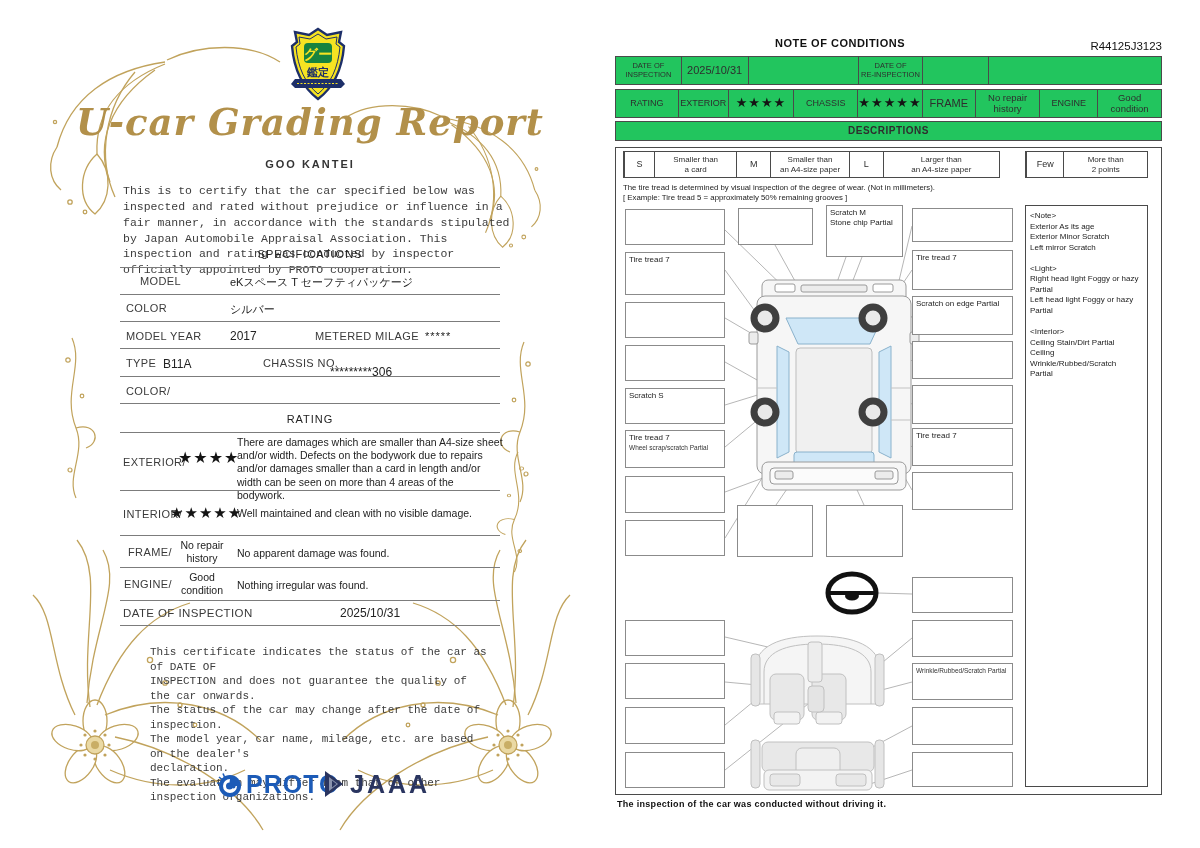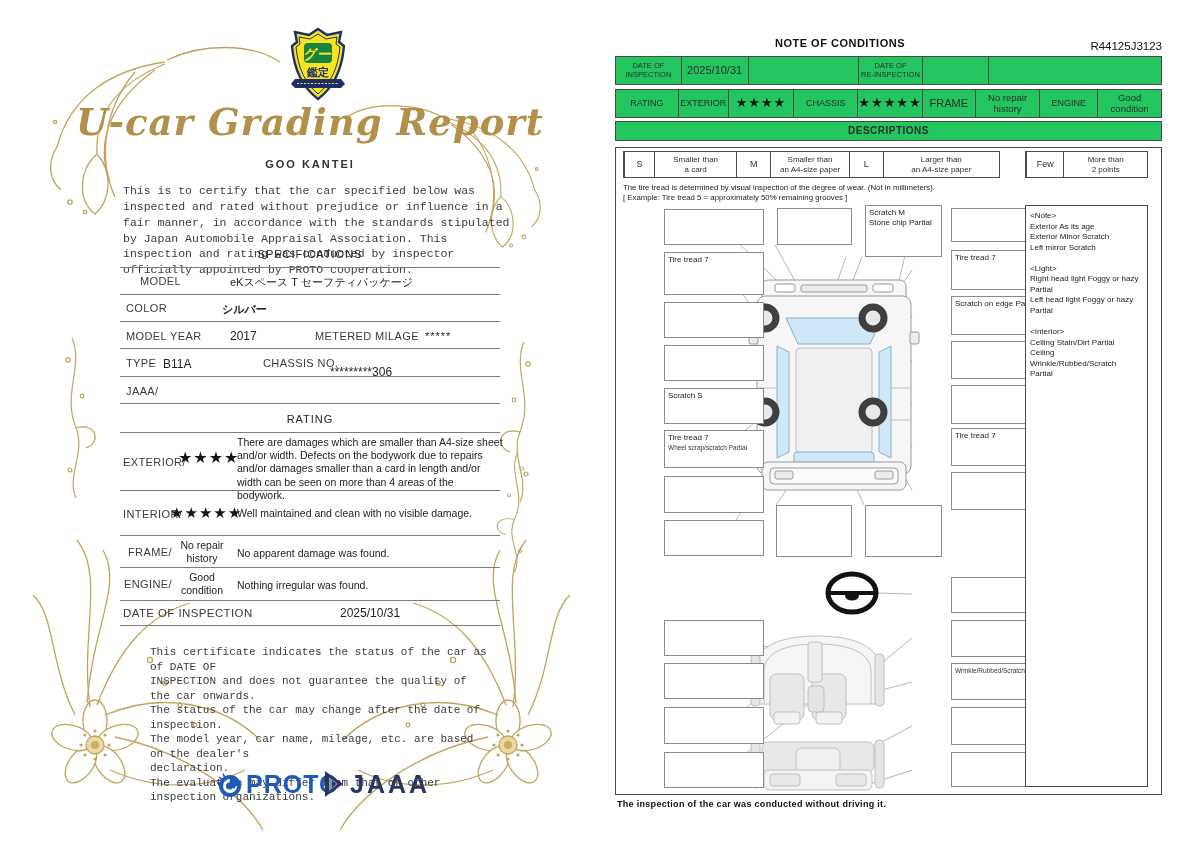--- a/index.html
+++ b/index.html
@@ -7,21 +7,21 @@
   .abs{position:absolute;}
   .sans{font-family:"Liberation Sans",sans-serif;}
   .serif{font-family:Liberation Mono, monospace;}
   .pre{white-space:pre-line;}
   .center{text-align:center;}
   .hline{position:absolute;border-top:1px solid #7c7c7c;height:0;}
   .row{position:absolute;display:flex;border:1px solid #4a4a4a;background:#22c55e;box-sizing:border-box;}
   .cell{display:flex;align-items:center;justify-content:center;text-align:center;border-left:1px solid #4a4a4a;height:100%;box-sizing:border-box;line-height:1.15;}
   .row .cell:first-child{border-left:none;}
   .legendrow{position:absolute;display:flex;border:1px solid #4a4a4a;background:#fff;box-sizing:border-box;}
-  .cbox{position:absolute;background:#fff;border:1px solid #8b8b8b;box-sizing:border-box;font-size:8px;line-height:1.3;color:#222;padding:2px 3px;margin-left:39px;}
+  .cbox{position:absolute;background:#fff;border:1px solid #8b8b8b;box-sizing:border-box;font-size:8px;line-height:1.3;color:#222;padding:2px 3px;}
   .cbox .sub{font-size:6.5px;color:#333;}
   .stars{color:#141414;letter-spacing:1px;}
   .title-script{font-family:"DejaVu Serif",serif;font-style:italic;font-weight:bold;color:#b2904a;}
   .speclabel{font-size:11px;color:#3a3a3a;letter-spacing:.4px;}
   .specvalue{font-size:11px;color:#222;}
   .ratdesc{font-size:10.5px;color:#222;line-height:1.26;}
   svg{display:block;}
 </style>
 </head>
 <body>
@@ -111,33 +111,33 @@
     <div class="hline" style="left:120px;top:294px;width:380px;"></div>
     <div class="hline" style="left:120px;top:321px;width:380px;"></div>
     <div class="hline" style="left:120px;top:348px;width:380px;"></div>
     <div class="hline" style="left:120px;top:376px;width:380px;"></div>
     <div class="hline" style="left:120px;top:403px;width:380px;"></div>
 
     <span class="abs speclabel" style="left:140px;top:275px;">MODEL</span>
     <span class="abs specvalue" style="left:230px;top:275px;">eKスペース T セーフティパッケージ</span>
 
     <span class="abs speclabel" style="left:126px;top:302px;">COLOR</span>
-    <span class="abs specvalue" style="left:222px;top:302px;font-weight:bold;">シルバー</span>
+    <span class="abs specvalue" style="left:230px;top:302px;">シルバー</span>
 
     <span class="abs speclabel" style="left:126px;top:330px;">MODEL YEAR</span>
     <span class="abs specvalue" style="left:230px;top:329px;font-size:12px;">2017</span>
     <span class="abs speclabel" style="left:315px;top:330px;">METERED MILAGE</span>
     <span class="abs specvalue" style="left:425px;top:330px;letter-spacing:1px;">*****</span>
 
     <span class="abs speclabel" style="left:126px;top:357px;">TYPE</span>
     <span class="abs specvalue" style="left:163px;top:357px;font-size:12px;">B11A</span>
     <span class="abs speclabel" style="left:263px;top:357px;">CHASSIS NO.</span>
     <span class="abs specvalue" style="left:330px;top:365px;font-size:12px;">*********306</span>
 
-    <span class="abs speclabel" style="left:126px;top:385px;">JAAA/</span>
+    <span class="abs speclabel" style="left:126px;top:385px;">COLOR/</span>
 
     <div class="abs sans center" style="left:120px;top:413px;width:380px;font-size:11px;letter-spacing:1px;color:#222;">RATING</div>
 
     <div class="hline" style="left:120px;top:432px;width:380px;"></div>
     <div class="hline" style="left:120px;top:490px;width:380px;"></div>
     <div class="hline" style="left:120px;top:535px;width:380px;"></div>
     <div class="hline" style="left:120px;top:567px;width:380px;"></div>
     <div class="hline" style="left:120px;top:600px;width:380px;"></div>
     <div class="hline" style="left:120px;top:625px;width:380px;"></div>
 

